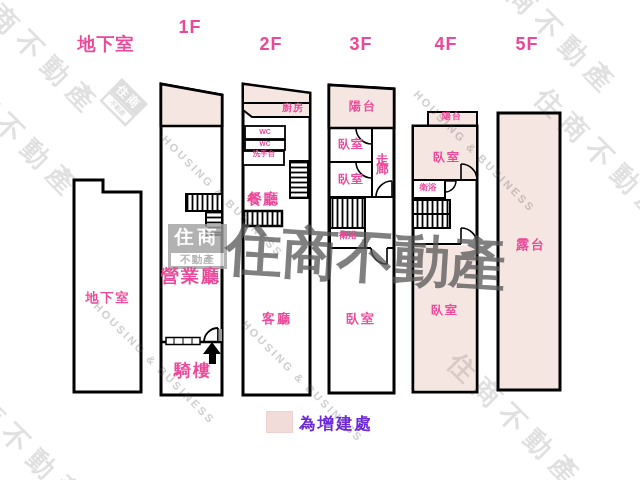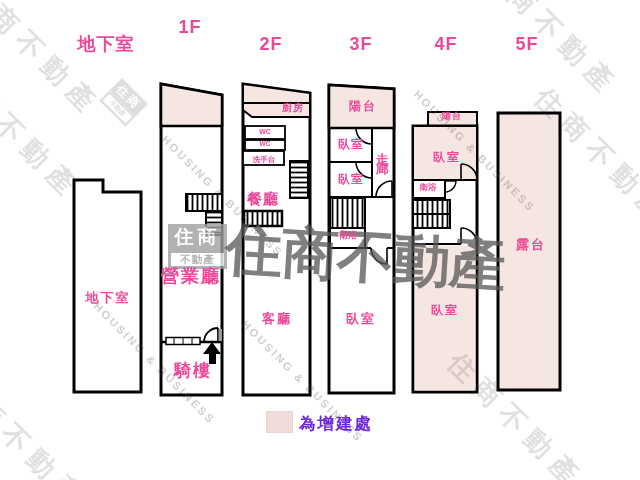--- a/index.html
+++ b/index.html
@@ -170,21 +170,21 @@
   <div class="lbl hdr" style="left:527px;top:35px">5F</div>
 
   <div class="lbl" style="left:108px;top:291px;font-size:13px;letter-spacing:2px">地下室</div>
 
   <div class="lbl" style="left:191px;top:267px;font-size:18px;letter-spacing:2px">營業廳</div>
   <div class="lbl" style="left:193px;top:362px;font-size:17px;letter-spacing:2px">騎樓</div>
 
   <div class="lbl" style="left:293px;top:103px;font-size:10px;letter-spacing:1px">廚房</div>
   <div class="lbl" style="left:265px;top:128px;font-size:7px">WC</div>
   <div class="lbl" style="left:265px;top:141px;font-size:6.5px">WC</div>
-  <div class="lbl" style="left:264px;top:156px;font-size:7.5px">洗手台</div>
+  <div class="lbl" style="left:264px;top:150px;font-size:7.5px">洗手台</div>
   <div class="lbl" style="left:263px;top:191px;font-size:15px;letter-spacing:1px">餐廳</div>
   <div class="lbl" style="left:277px;top:312px;font-size:13px;letter-spacing:2px">客廳</div>
 
   <div class="lbl" style="left:363px;top:100px;font-size:12px;letter-spacing:2px">陽台</div>
   <div class="lbl" style="left:351px;top:138px;font-size:12px;letter-spacing:1px">臥室</div>
   <div class="lbl vert" style="left:375px;top:142px;font-size:13px">走廊</div>
   <div class="lbl" style="left:351px;top:173px;font-size:12px;letter-spacing:1px">臥室</div>
   <div class="lbl" style="left:348px;top:231px;font-size:9px">衛浴</div>
   <div class="lbl" style="left:361px;top:312px;font-size:13px;letter-spacing:2px">臥室</div>
 

